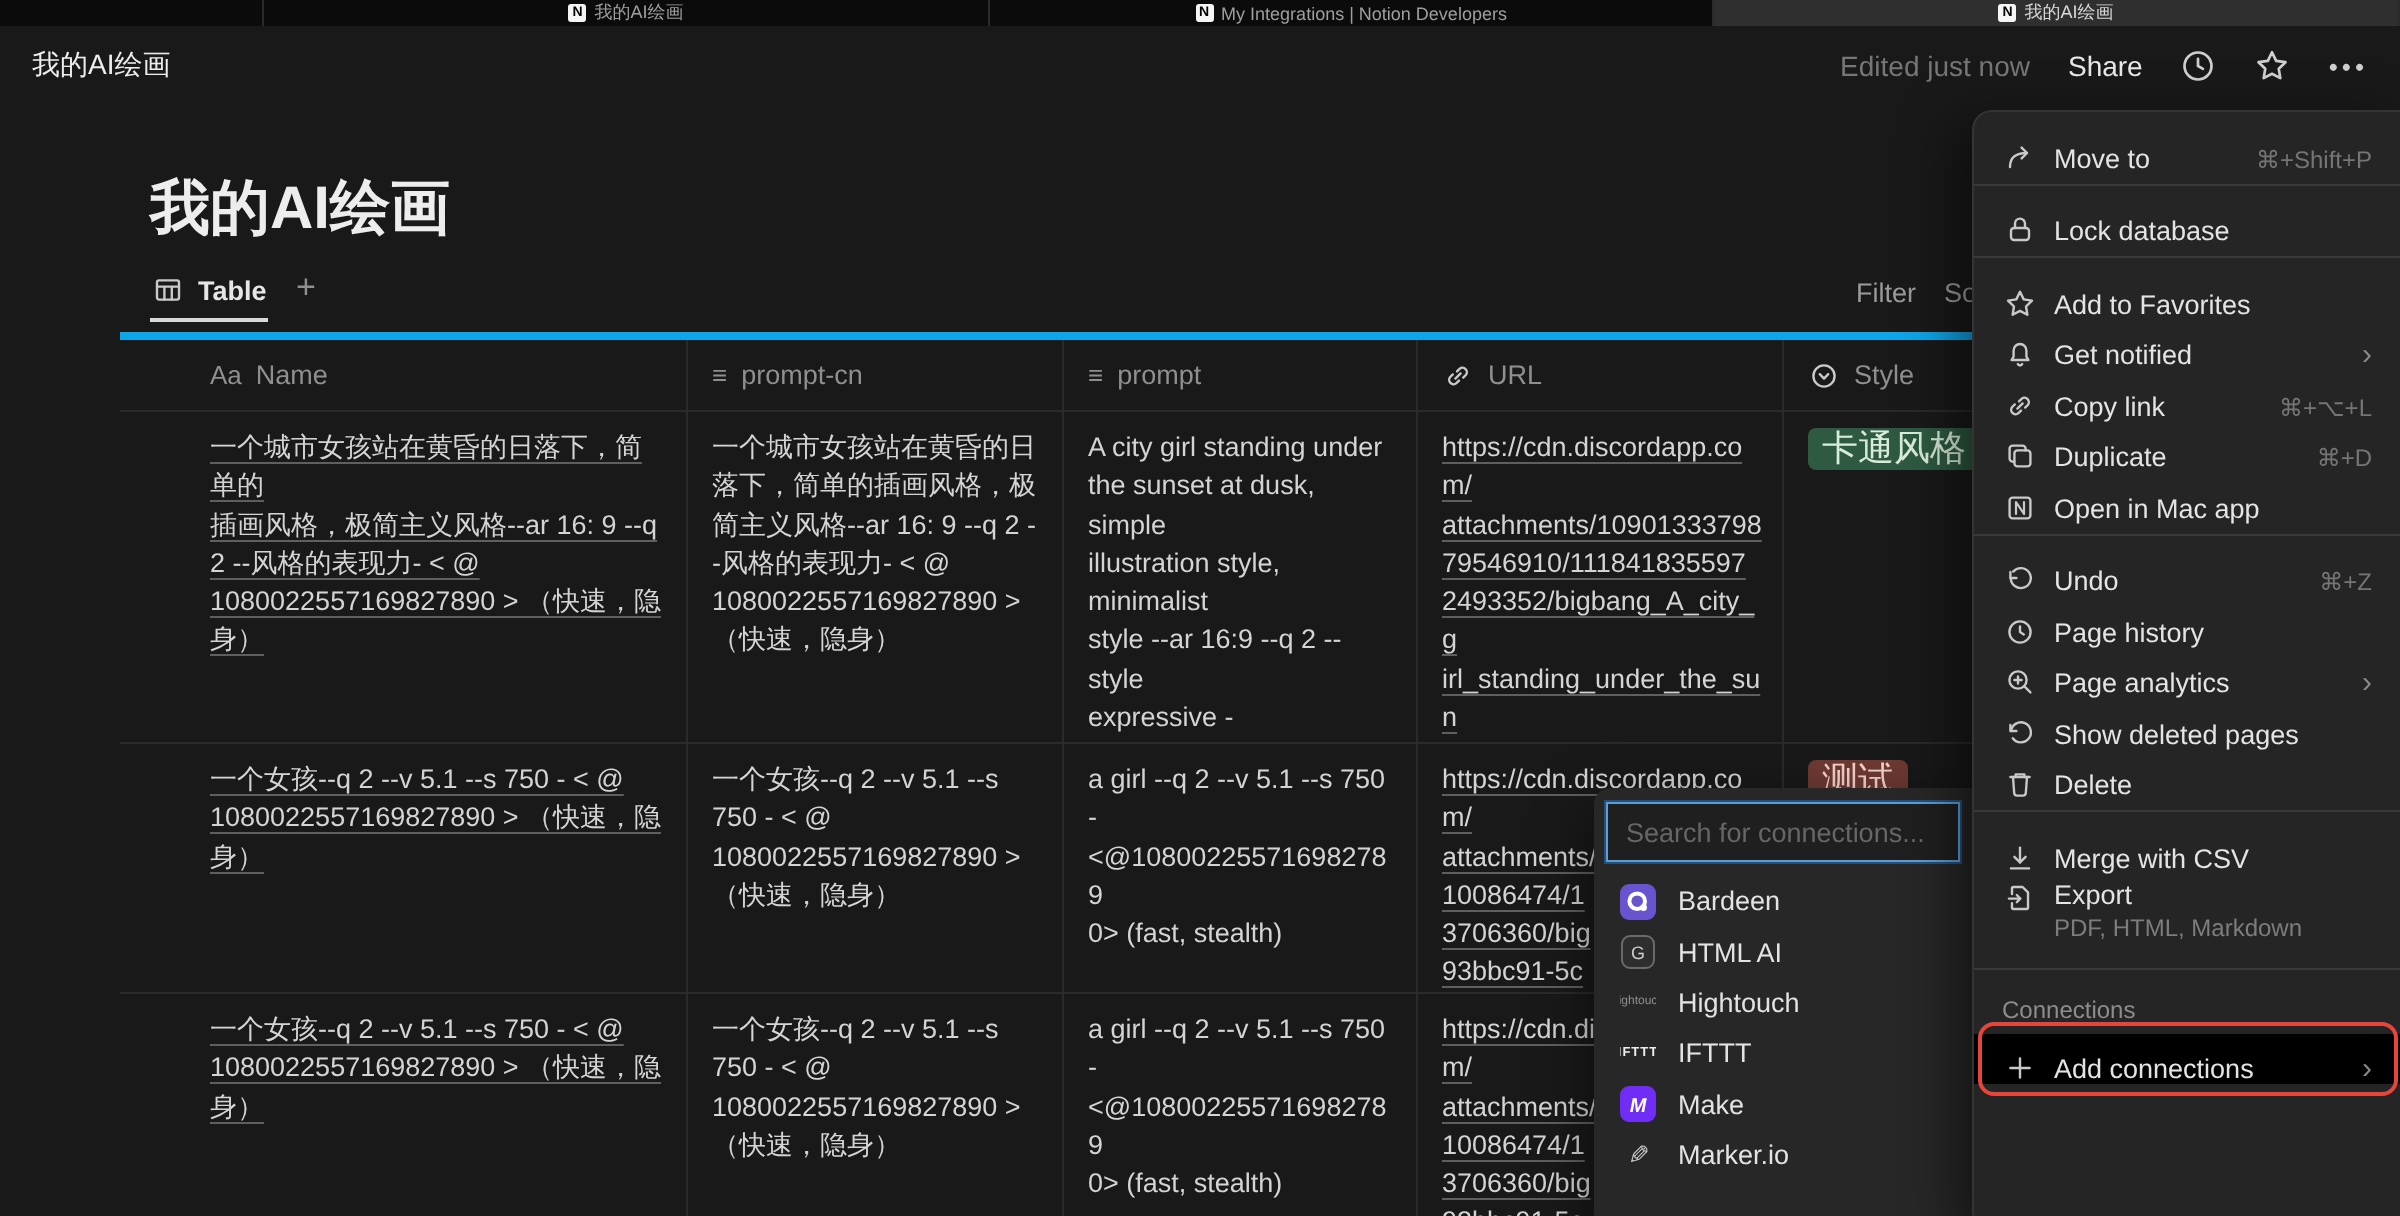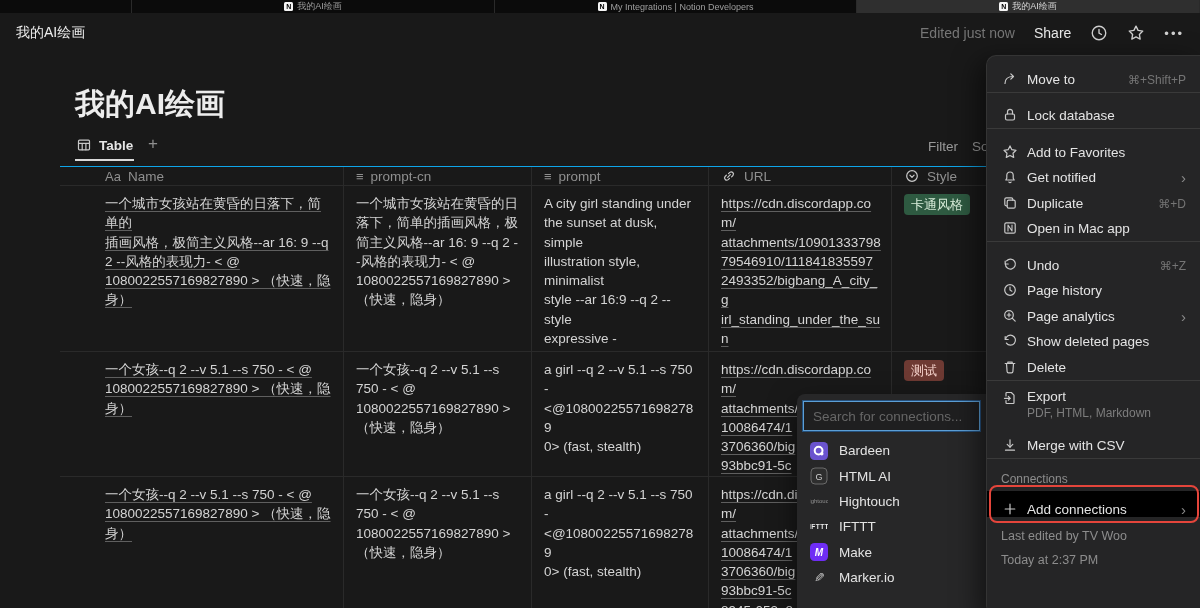--- a/index.html
+++ b/index.html
@@ -34,33 +34,33 @@
   .view-tab { position:absolute; left:75px; top:0; height:30px; display:flex;
     align-items:center; gap:7px; color:#e6e6e6; font-size:13.5px; font-weight:600;
     border-bottom:2px solid #d9d9d9; padding:0 1px; }
   .add-view { position:absolute; left:148px; top:3px; color:#8f8f8f; font-size:17px; }
   .views-right { position:absolute; left:928px; top:0; height:30px; display:flex;
     align-items:center; gap:14px; color:#9a9a9a; font-size:13.5px; white-space:nowrap; }
 
   
   .table { position:absolute; left:60px; top:166px; width:1140px; z-index:1; }
   .t-head, .t-row { display:grid; grid-template-columns:283px 188px 177px 183px 309px; }
-  .t-head { height:20px; border-top:1px solid #0ea5e9; border-bottom:1px solid #2a2a2a; }
+  .t-head { height:40px; border-top:4px solid #0ea5e9; border-bottom:1px solid #2a2a2a; }
   .h-cell { display:flex; align-items:center; gap:7px; padding-left:12px;
     font-size:13.5px; color:#8f8f8f; border-left:1px solid #2a2a2a; overflow:hidden; }
   .h-cell:first-child { border-left:none; padding-left:45px; }
   .h-ic { display:flex; align-items:center; color:#8f8f8f; font-size:13px; }
   .t-row { border-bottom:1px solid #2a2a2a; }
   .t-row.r1 { height:166px; } .t-row.r2 { height:125px; } .t-row.r3 { height:165px; }
   .cell { padding:8px 10px 8px 12px; font-size:13.5px; line-height:19.3px;
     color:#d4d4d4; border-left:1px solid #2a2a2a; overflow:hidden;
     white-space:pre-line; word-break:break-word; }
   .cell.c-name { border-left:none; padding-left:45px; font-weight:500; }
   .u-line { text-decoration:underline; text-decoration-color:#5f5f5f; text-underline-offset:3px; }
-  .tag { display:inline-block; padding:2px 7px; border-radius:4px; font-size:13px;
+  .tag { display:inline-block; padding:2px 7px; border-radius:4px; font-size:18px;
     line-height:17px; white-space:nowrap; }
 
   
   .popup { position:absolute; left:797px; top:394px; width:189px; bottom:-4px;
     background:#272728; border-radius:8px 0 0 0; box-shadow:0 10px 28px rgba(0,0,0,.55);
     z-index:20; padding:7px 6px; overflow:hidden; }
   .search-input { width:100%; height:30px; background:#1f1f20; border-radius:0;
     color:#d4d4d4; font-size:13.5px; padding:0 9px; outline:none;
     font-family:"Liberation Sans","DejaVu Sans",sans-serif; }
   .search-input::placeholder { color:#666; }
@@ -357,20 +357,33 @@
         </svg>
       </span>
       <div class="m-label">
         <div>Get notified</div>
       </div>
       <span class="chev">›</span>
     </div>
     <div class="m-item">
       <span class="m-icon">
         <svg width="16" height="16" viewBox="0 0 16 16" fill="none" stroke="#c9c9c9" stroke-width="1.2" stroke-linecap="round" stroke-linejoin="round">
+          <path d="M6.7 9.3l2.6-2.6"></path>
+          <path d="M5.4 7.2 4.1 8.5a2.2 2.2 0 0 0 3.1 3.1l1.3-1.3"></path>
+          <path d="M10.6 8.8l1.3-1.3a2.2 2.2 0 0 0-3.1-3.1L7.5 5.7"></path>
+        </svg>
+      </span>
+      <div class="m-label">
+        <div>Copy link</div>
+      </div>
+      <span class="m-right">⌘+⌥+L</span>
+    </div>
+    <div class="m-item">
+      <span class="m-icon">
+        <svg width="16" height="16" viewBox="0 0 16 16" fill="none" stroke="#c9c9c9" stroke-width="1.2" stroke-linecap="round" stroke-linejoin="round">
           <rect x="5.2" y="5.2" width="8" height="8" rx="1.5"></rect>
           <path d="M10.8 5.2V4.3A1.5 1.5 0 0 0 9.3 2.8H4.3A1.5 1.5 0 0 0 2.8 4.3v5a1.5 1.5 0 0 0 1.5 1.5h.9"></path>
         </svg>
       </span>
       <div class="m-label">
         <div>Duplicate</div>
       </div>
       <span class="m-right">⌘+D</span>
     </div>
     <div class="m-item">
@@ -438,58 +451,54 @@
           <path d="M3.2 4.5h9.6"></path>
           <path d="M5.8 4.5V3.2h4.4v1.3"></path>
           <path d="M4.5 4.5l.6 8a1.4 1.4 0 0 0 1.4 1.3h3a1.4 1.4 0 0 0 1.4-1.3l.6-8"></path>
         </svg>
       </span>
       <div class="m-label">
         <div>Delete</div>
       </div>
     </div>
     <div class="m-divider"></div>
+    <div class="m-item">
+      <span class="m-icon">
+        <svg width="16" height="16" viewBox="0 0 16 16" fill="none" stroke="#c9c9c9" stroke-width="1.2" stroke-linecap="round" stroke-linejoin="round">
+          <path d="M8 2.8v7.4"></path>
+          <path d="M5.2 7.4 8 10.2l2.8-2.8"></path>
+          <path d="M3.5 13.2h9"></path>
+        </svg>
+      </span>
+      <div class="m-label">
+        <div>Merge with CSV</div>
+      </div>
+    </div>
     <div class="m-item two">
       <span class="m-icon">
         <svg width="16" height="16" viewBox="0 0 16 16" fill="none" stroke="#c9c9c9" stroke-width="1.2" stroke-linecap="round" stroke-linejoin="round">
           <path d="M4 6V3.2a.7.7 0 0 1 .7-.7h4.6L12 5.2v7.6a.7.7 0 0 1-.7.7H4.7a.7.7 0 0 1-.7-.7V10.6"></path>
           <path d="M2.5 8.3h5.6"></path>
           <path d="M6.4 6.5 8.1 8.3 6.4 10.1"></path>
         </svg>
       </span>
       <div class="m-label">
         <div>Export</div>
         <div class="m-sub">PDF, HTML, Markdown</div>
-      </div>
-    </div>
-    <div class="m-item">
-      <span class="m-icon">
-        <svg width="16" height="16" viewBox="0 0 16 16" fill="none" stroke="#c9c9c9" stroke-width="1.2" stroke-linecap="round" stroke-linejoin="round">
-          <path d="M8 2.8v7.4"></path>
-          <path d="M5.2 7.4 8 10.2l2.8-2.8"></path>
-          <path d="M3.5 13.2h9"></path>
-        </svg>
-      </span>
-      <div class="m-label">
-        <div>Merge with CSV</div>
       </div>
     </div>
     <div class="m-divider"></div>
     <div class="m-seclabel">Connections</div>
     <div class="addwrap">
       <div class="m-item hl">
         <span class="m-icon">
           <svg width="16" height="16" viewBox="0 0 16 16" fill="none" stroke="#c9c9c9" stroke-width="1.2" stroke-linecap="round" stroke-linejoin="round">
             <path d="M8 3.2v9.6M3.2 8h9.6"></path>
           </svg>
         </span>
         <div class="m-label">
           <div>Add connections</div>
         </div>
         <span class="chev">›</span>
       </div>
       <div class="redbox" style="border-color: rgb(229, 69, 59);"></div>
     </div>
-    <div class="m-footer">
-      <div>Last edited by TV Woo</div>
-      <div>Today at 2:37 PM</div>
-    </div>
   </div>
 
 </body></html>

